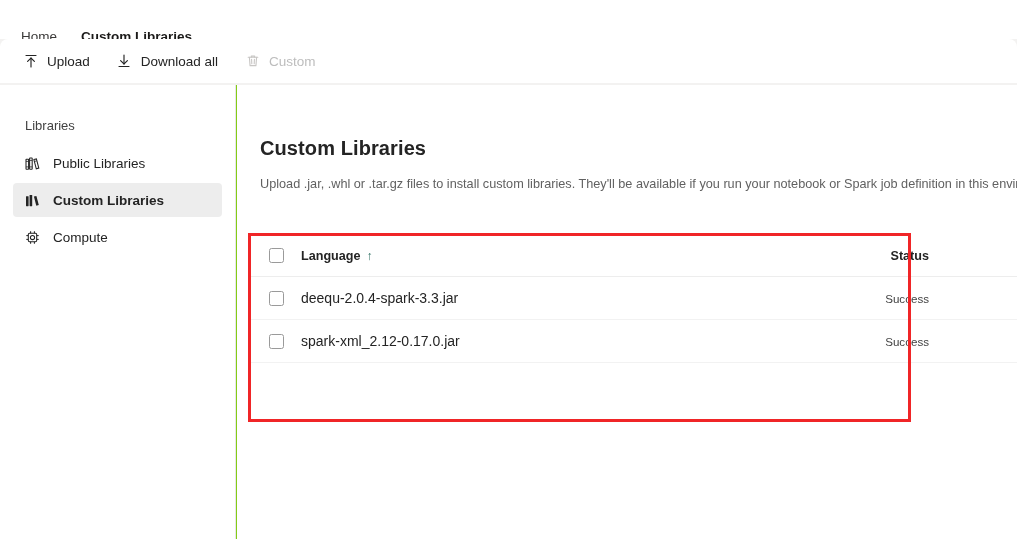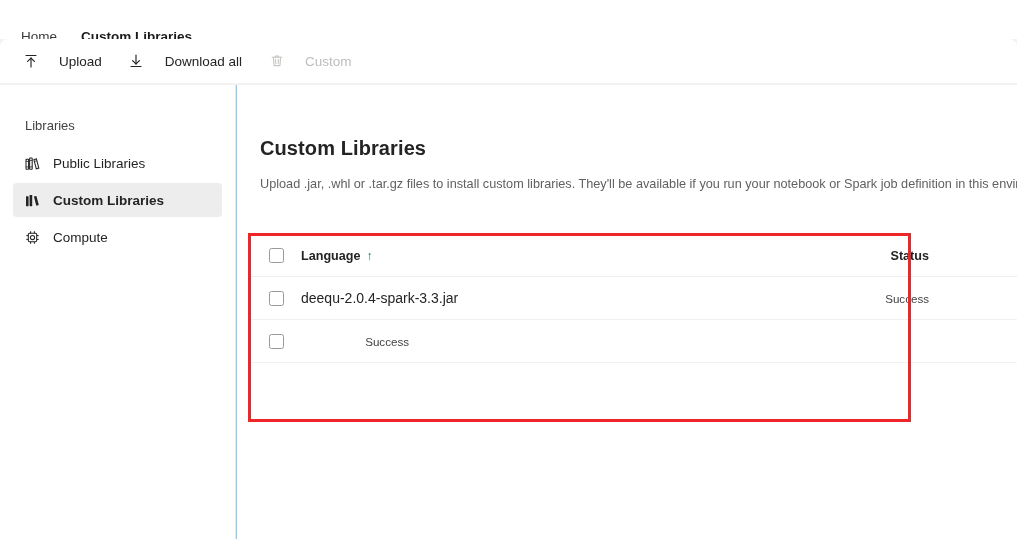--- a/index.html
+++ b/index.html
@@ -64,41 +64,41 @@
     border-top-left-radius: 8px;
     border-top-right-radius: 8px;
     display: flex;
     align-items: center;
     padding-left: 12px;
     gap: 6px;
   }
   .tb-btn {
     display: flex;
     align-items: center;
-    gap: 20px;
+    gap: 8px;
     height: 30px;
     padding: 0 10px;
     border: none;
     background: transparent;
     font-family: "Liberation Sans", sans-serif;
     font-size: 13.5px;
     color: #242424;
     cursor: pointer;
     border-radius: 4px;
     white-space: nowrap;
   }
   .tb-btn.disabled { color: #bdbdbd; cursor: default; }
   .tb-icon { display: flex; align-items: center; justify-content: center; width: 17px; height: 17px; }
 
   
   .body {
     position: absolute;
     left: 0; top: 85px;
     width: 1017px; height: 454px;
-    background: #7dd3fc;
+    background: #84cc16;
   }
   .sidebar {
     position: absolute;
     left: 0; top: 0;
     width: 236px; height: 454px;
     background: #ffffff;
     border-right: 1px solid #e6e6e6;
     padding-top: 33px;
   }
   .side-group-title {
@@ -329,20 +329,21 @@
         </div>
 
         <div class="trow">
           <div class="cb"></div>
           <div class="col-lang">deequ-2.0.4-spark-3.3.jar</div>
           <div class="col-status">Success</div>
         </div>
 
         <div class="trow">
           <div class="cb"></div>
+          <div class="col-lang">spark-xml_2.12-0.17.0.jar</div>
           <div class="col-status">Success</div>
         </div>
 
       </div>
 
     </div>
 
   </div>
 
   <div class="annot"></div>

